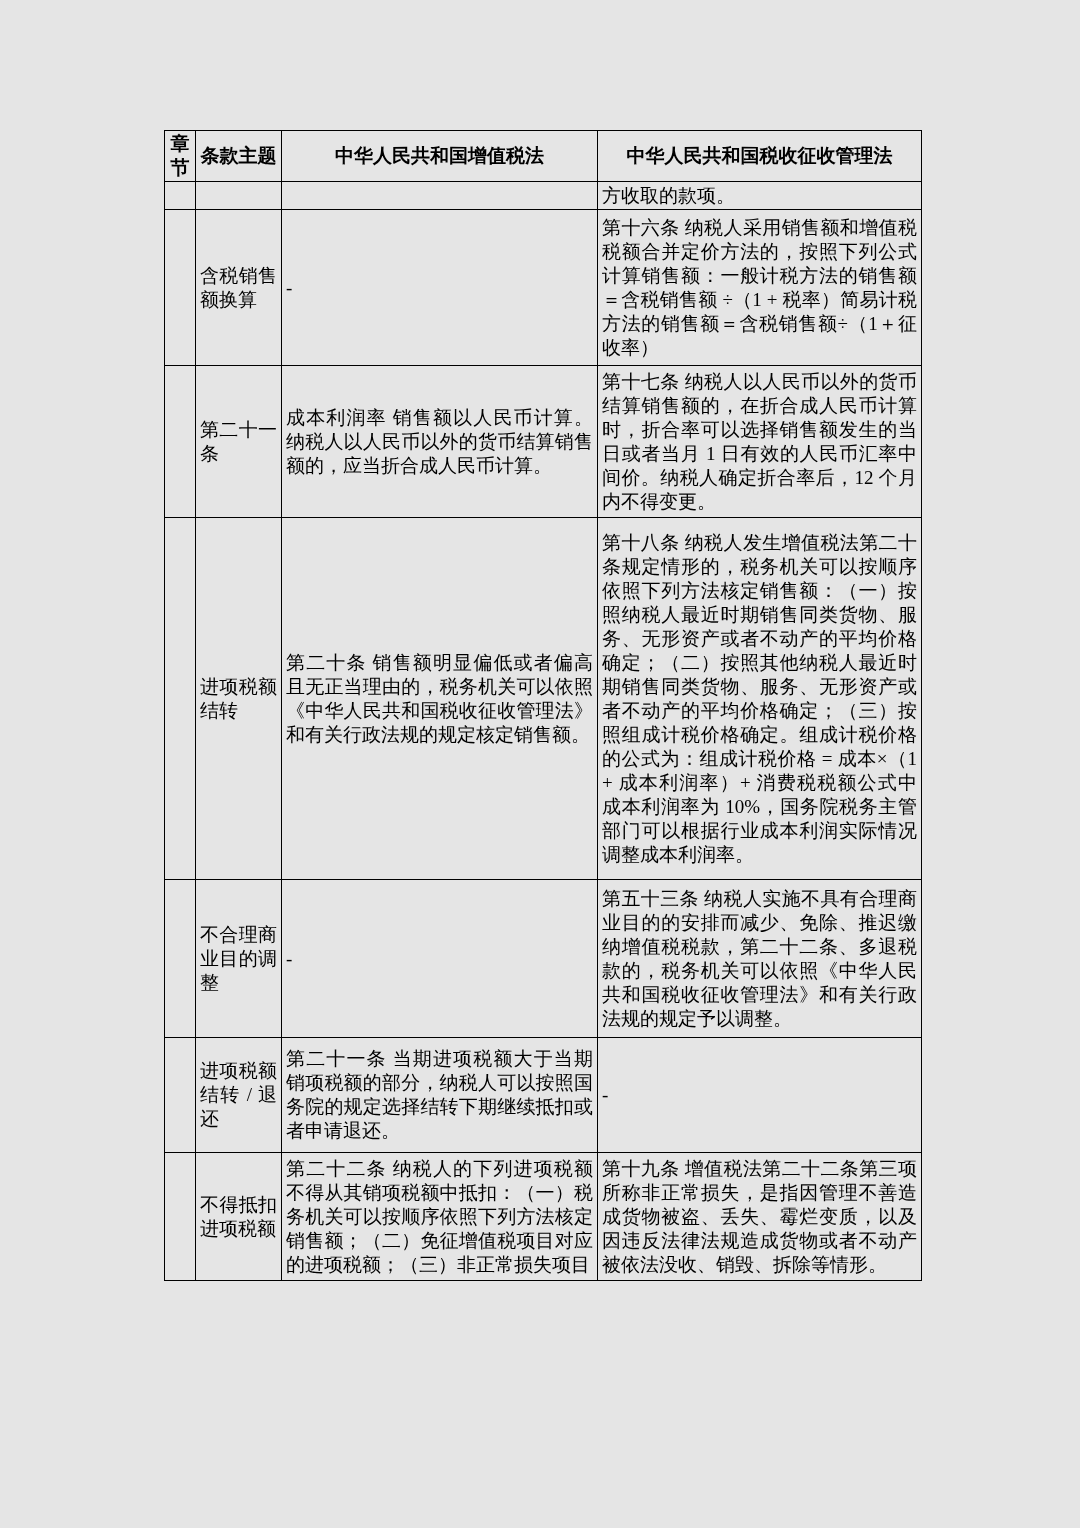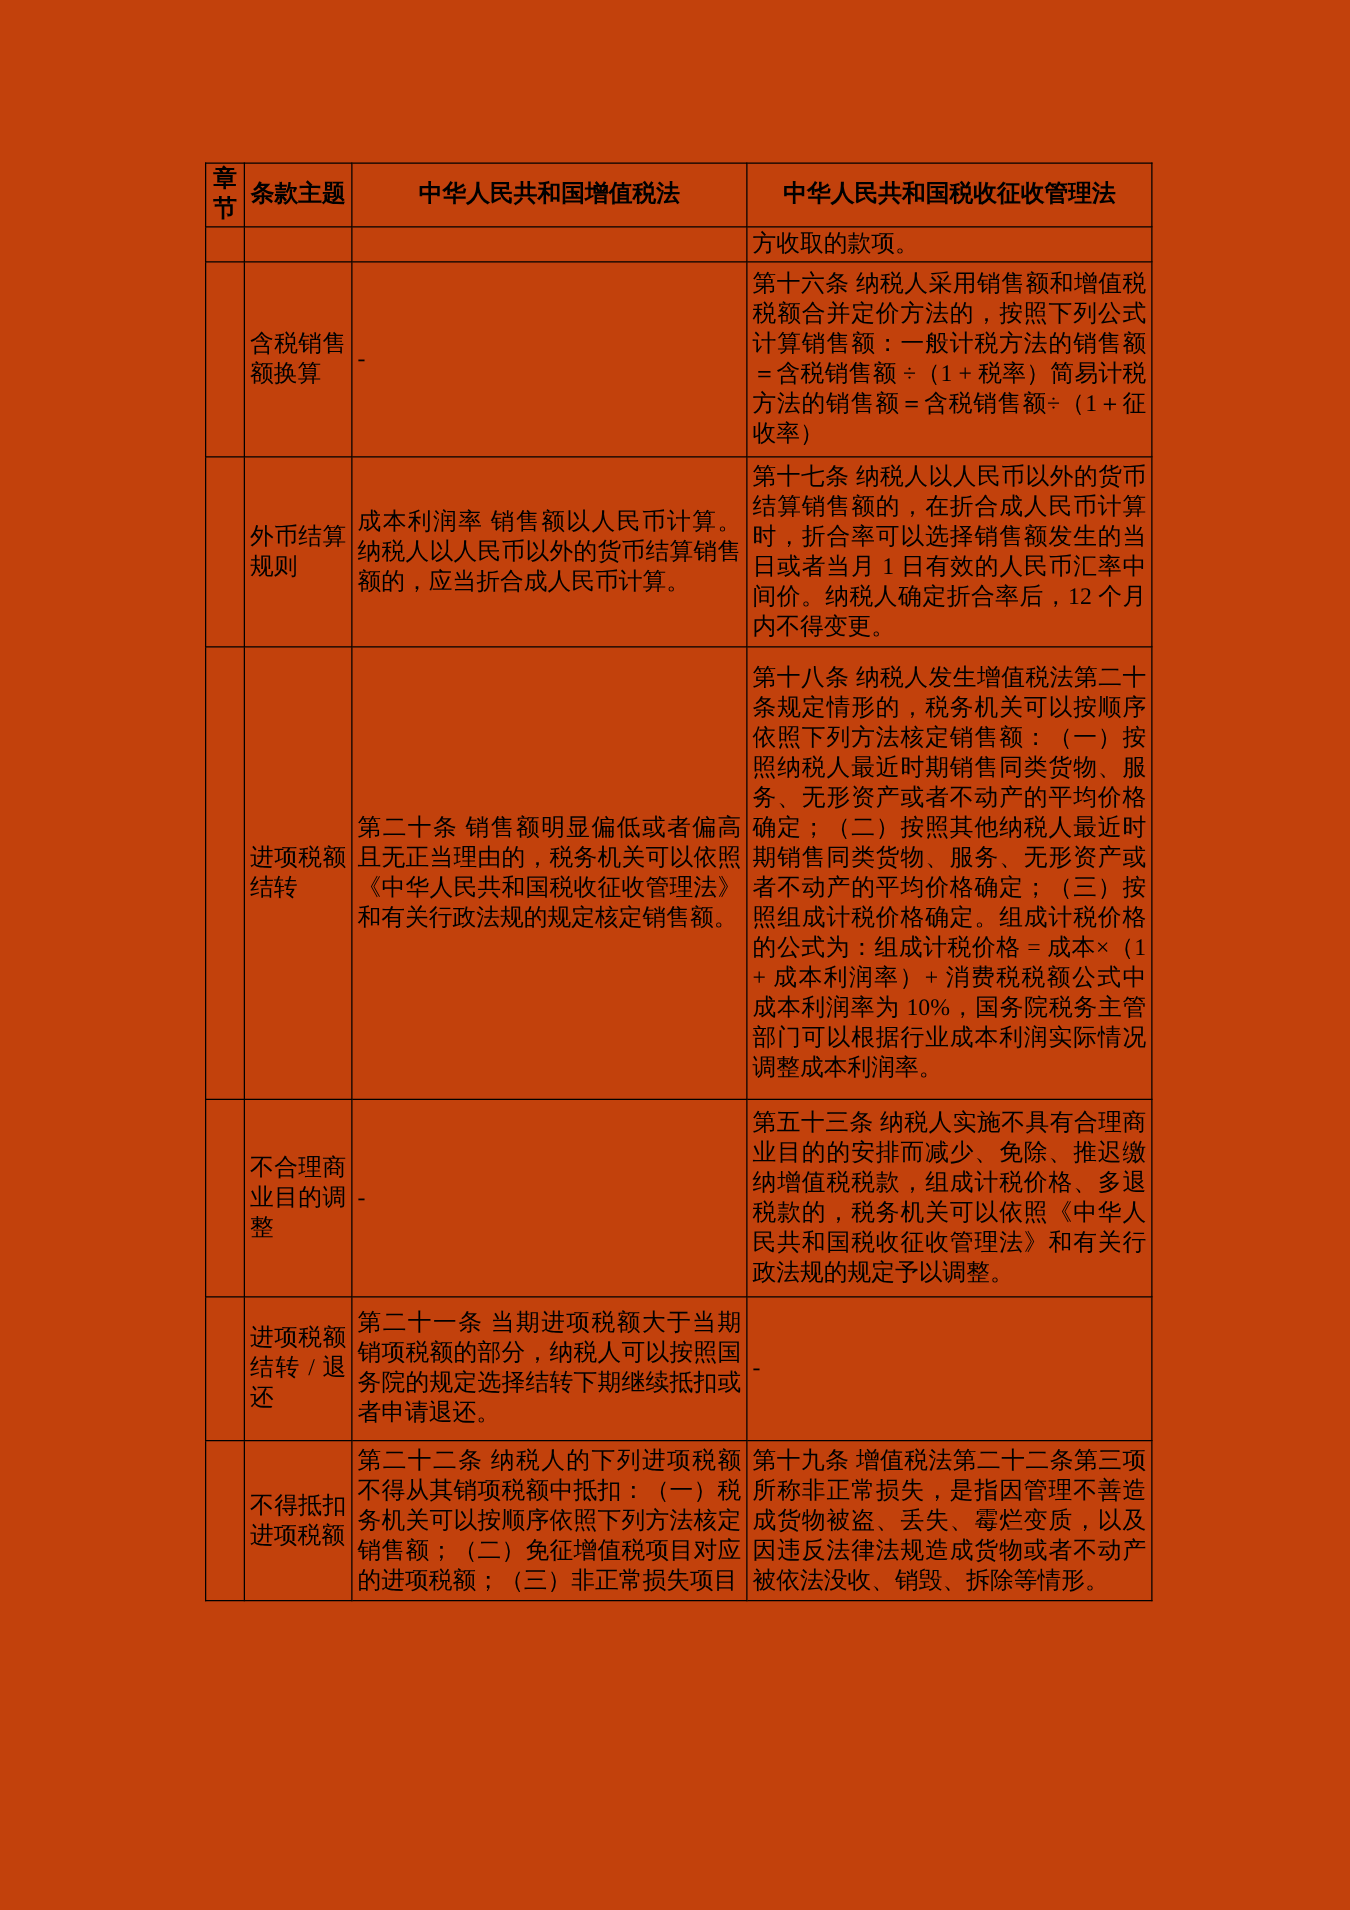--- a/index.html
+++ b/index.html
@@ -1,21 +1,21 @@
 <!DOCTYPE html>
 <html><head>
 <meta charset="utf-8">
 <style>
   * { margin: 0; padding: 0; box-sizing: border-box; }
   html, body { background: #ffffff; }
   .page {
     position: relative;
     width: 1080px;
     height: 1528px;
-    background: #c2410c;
+    background: #e5e5e5;
     color: #000000;
     font-family: "Liberation Serif", "DejaVu Serif", serif;
     overflow: hidden;
   }
   table.law-table {
     position: absolute;
     left: 164px;
     top: 130px;
     width: 757px;
     border-collapse: collapse;
@@ -78,35 +78,35 @@
         <td>方收取的款项。</td>
       </tr>
       <tr class="r1">
         <td></td>
         <td>含税销售额换算</td>
         <td>-</td>
         <td>第十六条 纳税人采用销售额和增值税税额合并定价方法的，按照下列公式计算销售额：一般计税方法的销售额＝含税销售额 ÷（1 + 税率）简易计税方法的销售额＝含税销售额÷（1＋征收率）</td>
       </tr>
       <tr class="r2">
         <td></td>
-        <td>外币结算规则</td>
+        <td>第二十一条</td>
         <td>成本利润率 销售额以人民币计算。纳税人以人民币以外的货币结算销售额的，应当折合成人民币计算。</td>
         <td>第十七条 纳税人以人民币以外的货币结算销售额的，在折合成人民币计算时，折合率可以选择销售额发生的当日或者当月 1 日有效的人民币汇率中间价。纳税人确定折合率后，12 个月内不得变更。</td>
       </tr>
       <tr class="r4">
         <td></td>
         <td>进项税额结转</td>
         <td>第二十条 销售额明显偏低或者偏高且无正当理由的，税务机关可以依照《中华人民共和国税收征收管理法》和有关行政法规的规定核定销售额。</td>
         <td>第十八条 纳税人发生增值税法第二十条规定情形的，税务机关可以按顺序依照下列方法核定销售额：（一）按照纳税人最近时期销售同类货物、服务、无形资产或者不动产的平均价格确定；（二）按照其他纳税人最近时期销售同类货物、服务、无形资产或者不动产的平均价格确定；（三）按照组成计税价格确定。组成计税价格的公式为：组成计税价格 = 成本×（1 + 成本利润率）+ 消费税税额公式中成本利润率为 10%，国务院税务主管部门可以根据行业成本利润实际情况调整成本利润率。</td>
       </tr>
       <tr class="r5">
         <td></td>
         <td>不合理商业目的调整</td>
         <td>-</td>
-        <td>第五十三条 纳税人实施不具有合理商业目的的安排而减少、免除、推迟缴纳增值税税款，组成计税价格、多退税款的，税务机关可以依照《中华人民共和国税收征收管理法》和有关行政法规的规定予以调整。</td>
+        <td>第五十三条 纳税人实施不具有合理商业目的的安排而减少、免除、推迟缴纳增值税税款，第二十二条、多退税款的，税务机关可以依照《中华人民共和国税收征收管理法》和有关行政法规的规定予以调整。</td>
       </tr>
       <tr class="r6">
         <td></td>
         <td>进项税额结转 / 退还</td>
         <td>第二十一条 当期进项税额大于当期销项税额的部分，纳税人可以按照国务院的规定选择结转下期继续抵扣或者申请退还。</td>
         <td>-</td>
       </tr>
       <tr class="r7">
         <td></td>
         <td>不得抵扣进项税额</td>

